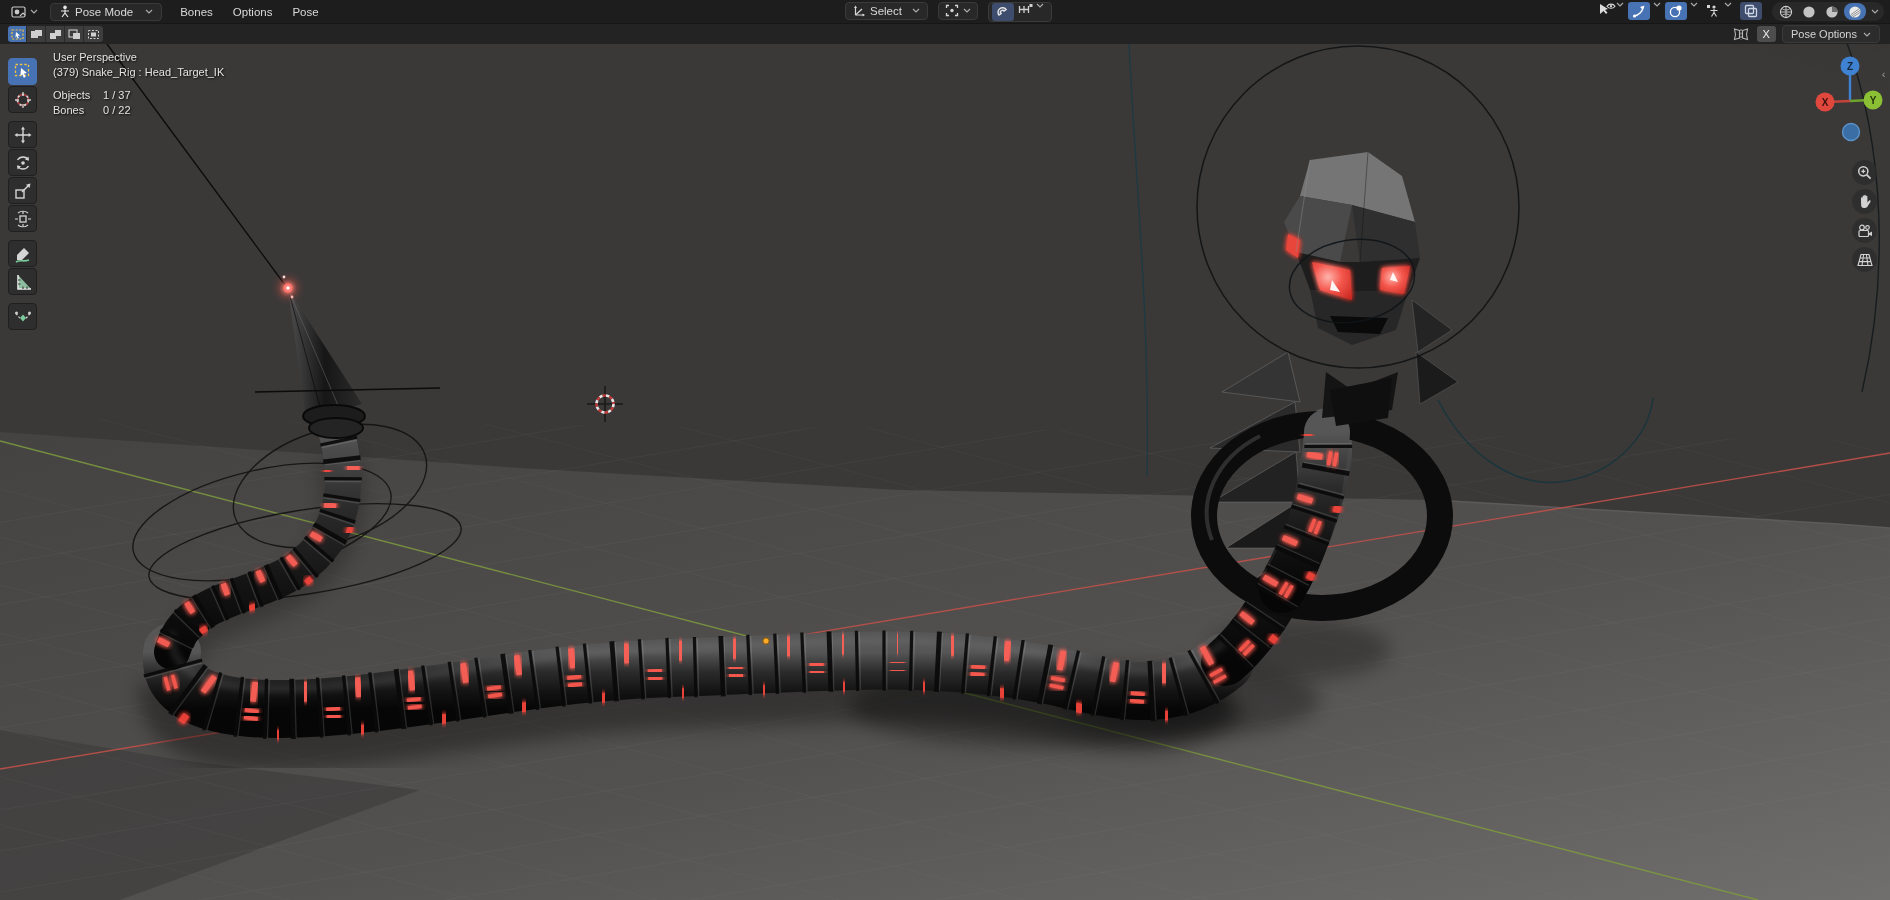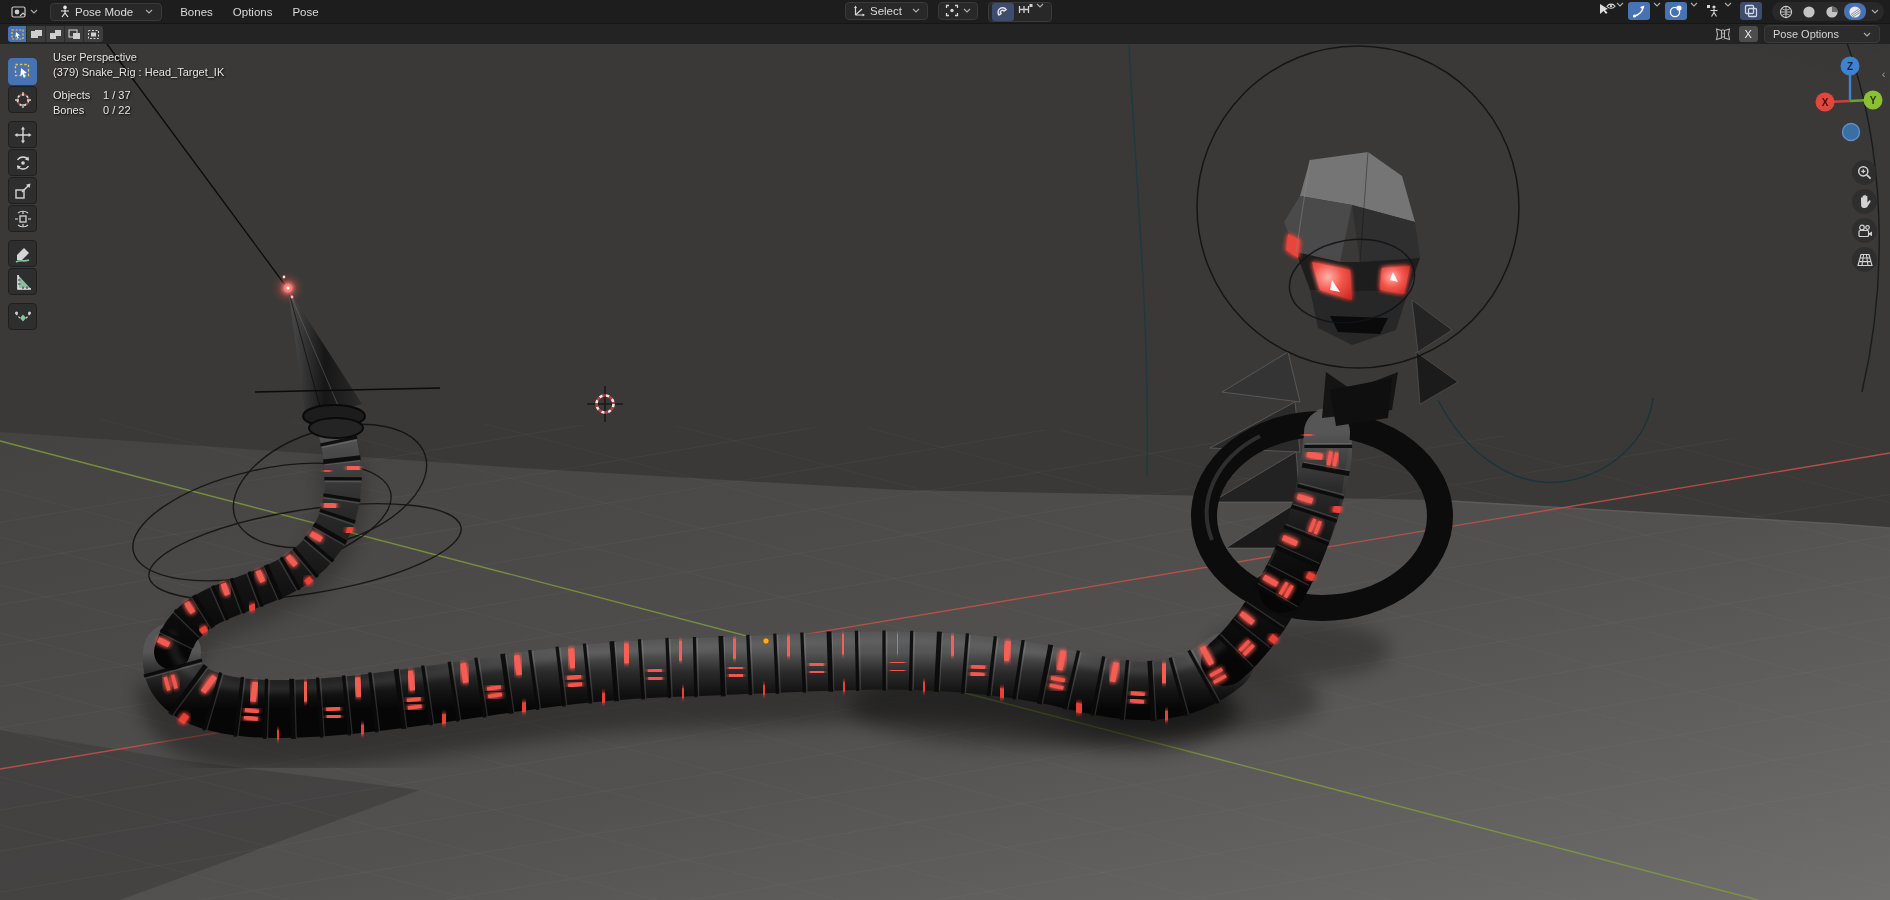--- a/index.html
+++ b/index.html
@@ -32,21 +32,21 @@
   .selmode { display:flex; margin-left:8px; }
   .smbtn { width:19px; height:16px; background:#3d3d3d; border-right:1px solid #2a2a2a;
            display:flex; align-items:center; justify-content:center; }
   .smbtn:first-child { border-radius:3px 0 0 3px; }
   .smbtn:last-child  { border-radius:0 3px 3px 0; border-right:none; }
   .smbtn.on { background:#4772b3; }
   .tset-right { margin-left:auto; display:flex; align-items:center; gap:6px; margin-right:10px; }
   .xbtn { background:#4d4d4d; color:#f0f0f0; border-radius:3px; height:16px; padding:0 6px;
           display:flex; align-items:center; font-size:11px; }
   .poseopt { background:#2c2c2c; border:1px solid #3a3a3a; border-radius:4px; height:18px;
-             padding:0 8px; display:flex; align-items:center; gap:24px; }
+             padding:0 8px; display:flex; align-items:center; gap:6px; }
 
   
   .vp { position:absolute; left:0; top:44px; width:1890px; height:740px;
         background:#3b3938; z-index:1; }
   .vp svg.scene { position:absolute; left:0; top:-44px; width:1890px; height:900px; }
   .vignette { position:absolute; inset:0; pointer-events:none; z-index:5;
     background:radial-gradient(ellipse 140% 120% at 45% 55%, rgba(0,0,0,0) 55%, rgba(0,0,0,0.28) 100%); }
 
   
   .toolcol { position:absolute; left:8px; top:14px; width:30px; display:flex;

